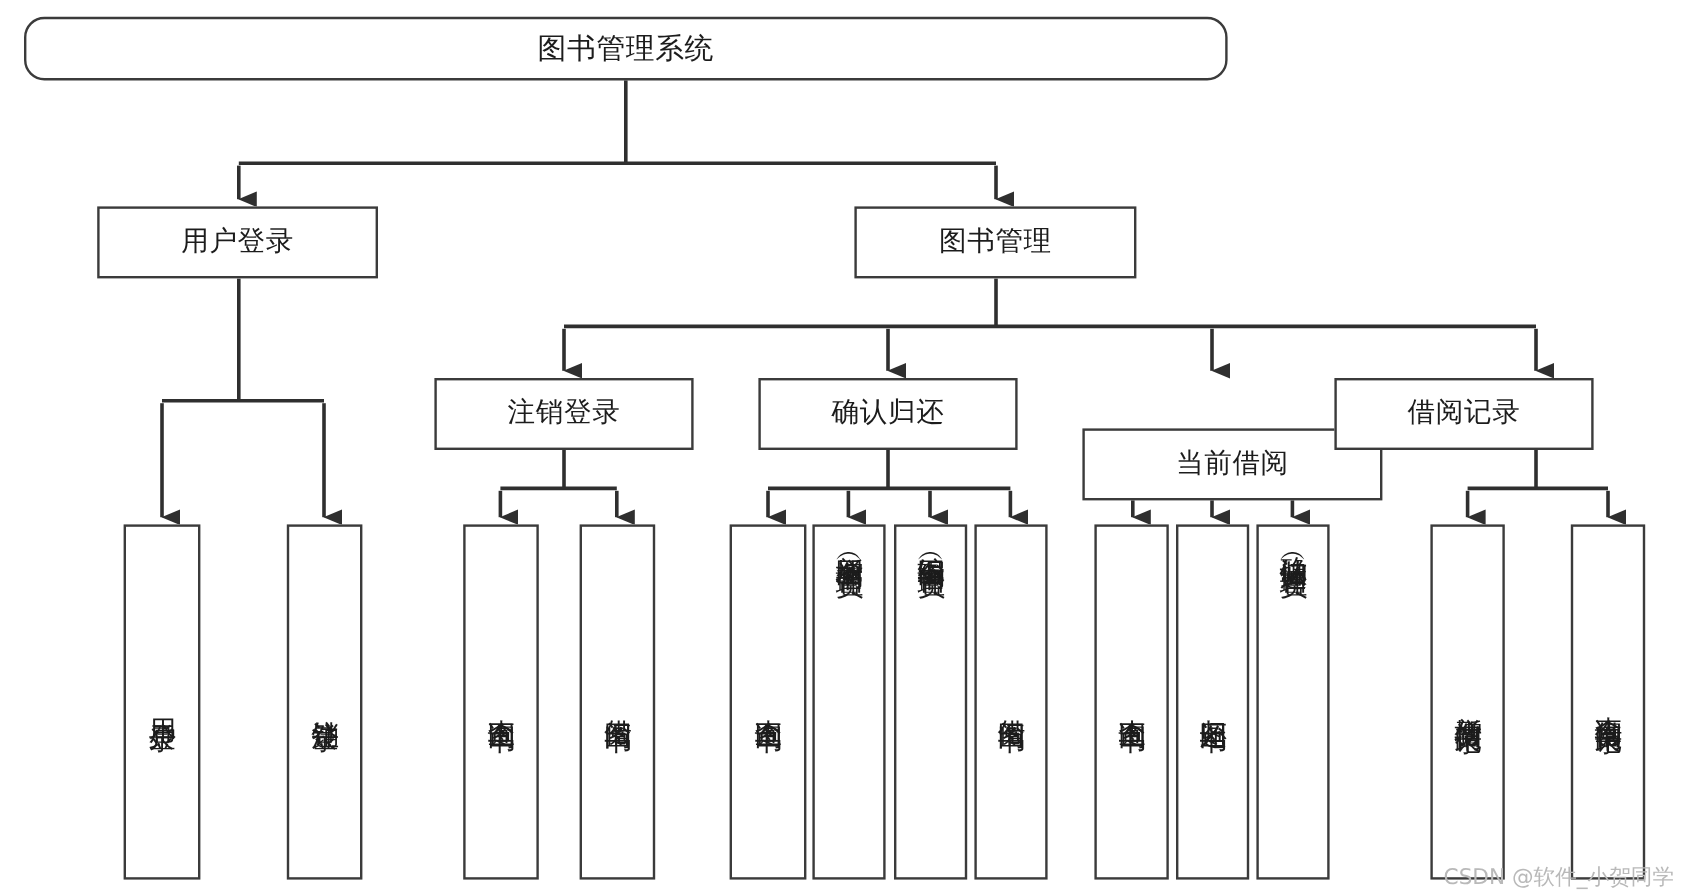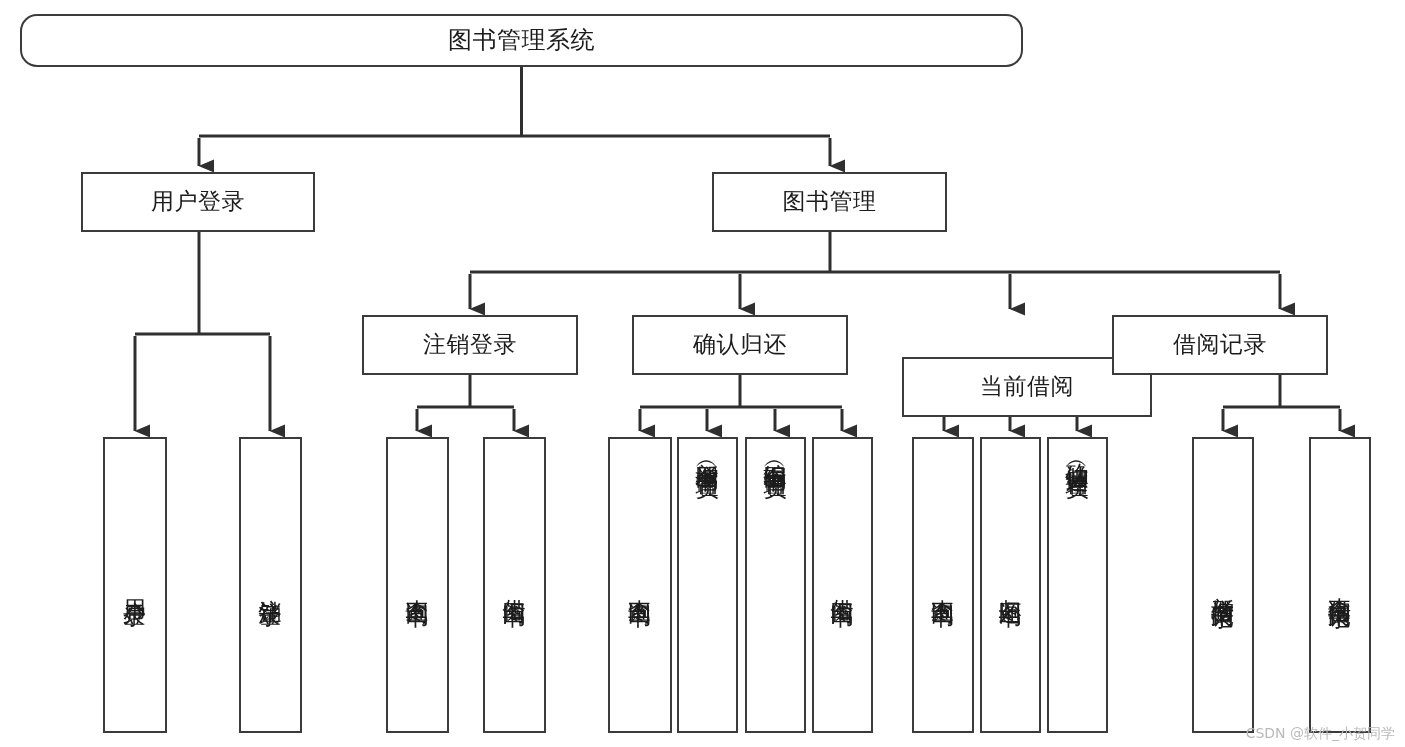--- a/index.html
+++ b/index.html
@@ -67,21 +67,21 @@
     white-space: pre;
     max-height: 286px;
   }
   
   .node.v.mid { align-items: center; padding-top: 0; }
 
   #watermark {
     position: absolute;
     right: 10px;
     bottom: 4px;
-    font-size: 14px;
+    font-size: 18px;
     color: #b9b9b9;
     white-space: nowrap;
     z-index: 3;
     font-family: "DejaVu Sans", "Liberation Sans", sans-serif;
   }
 </style>
 </head>
 <body>
 
 <div id="canvas">

